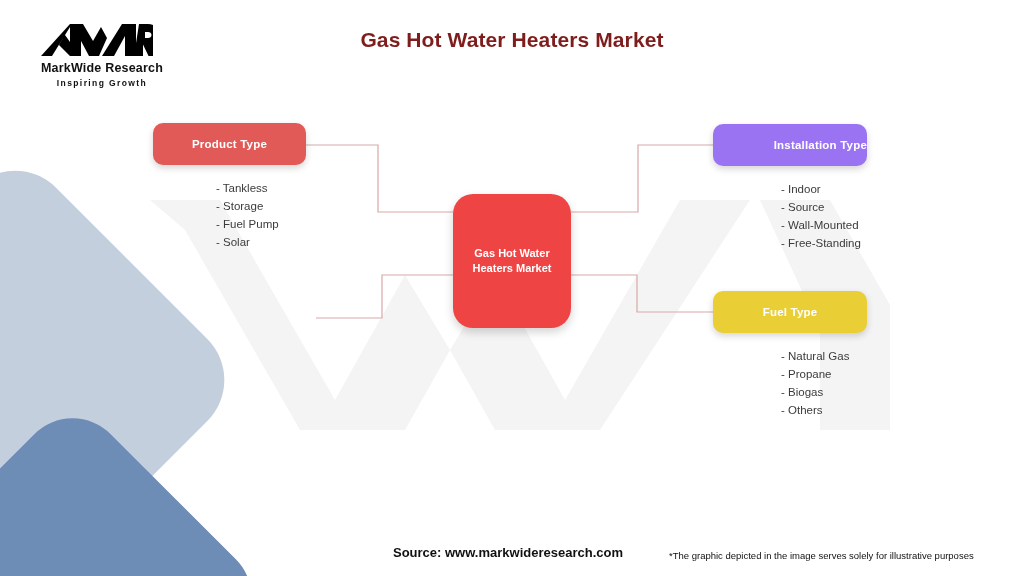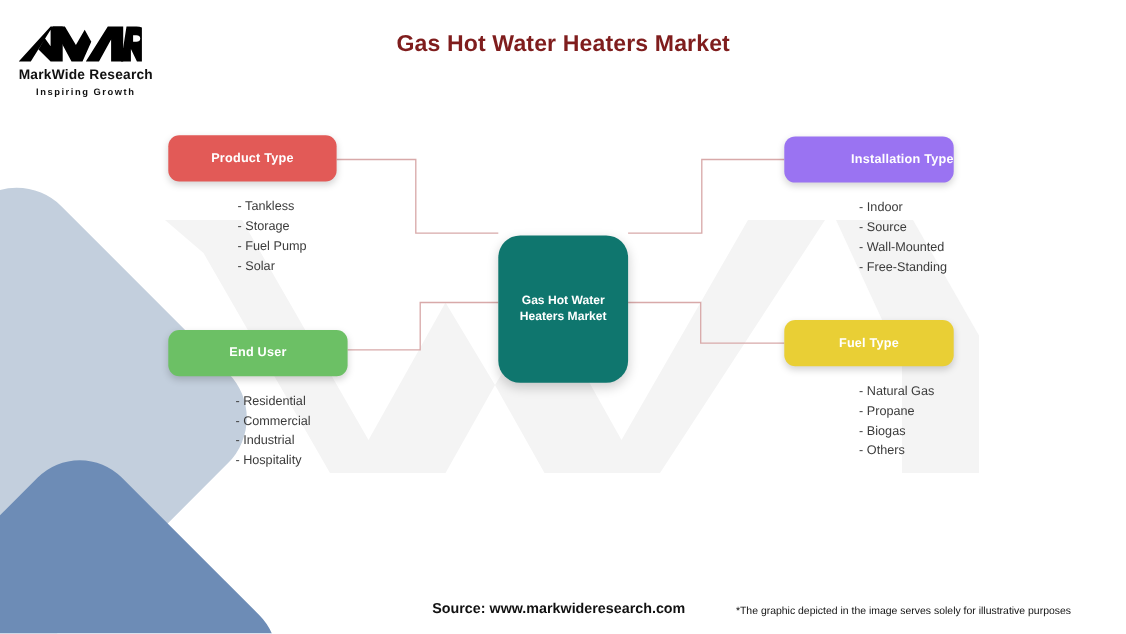--- a/index.html
+++ b/index.html
@@ -47,21 +47,21 @@
     top: 200px;
     width: 740px;
     height: 230px;
     pointer-events: none;
     opacity: 1;
   }
 
   
   .logo {
     position: absolute;
-    left: 8px;
+    left: 32px;
     top: 22px;
     width: 140px;
     height: 70px;
   }
   .logo-mark {
     width: 112px;
     height: 36px;
     display: block;
     margin-left: 9px;
   }
@@ -105,27 +105,26 @@
     pointer-events: none;
   }
 
   
   .hub {
     position: absolute;
     left: 453px;
     top: 194px;
     width: 118px;
     height: 134px;
-    background: #0f766e;
+    background: #ef4444;
     border-radius: 20px;
     box-shadow: 0 4px 10px rgba(0,0,0,0.18);
     display: flex;
     align-items: center;
     justify-content: center;
-    margin-top: 20px;
   }
   .hub-label {
     color: #ffffff;
     font-size: 11px;
     font-weight: bold;
     line-height: 15px;
     text-align: center;
     width: 96px;
   }
 
@@ -253,31 +252,20 @@
       <span class="branch-title">Installation Type</span>
     </div>
     <div class="branch-items">
       <div class="branch-item">- Indoor</div>
       <div class="branch-item">- Source</div>
       <div class="branch-item">- Wall-Mounted</div>
       <div class="branch-item">- Free-Standing</div>
     </div>
   </div>
 
-  <div class="branch" id="branch-end-user">
-    <div class="branch-header">
-      <span class="branch-title">End User</span>
-    </div>
-    <div class="branch-items">
-      <div class="branch-item">- Residential</div>
-      <div class="branch-item">- Commercial</div>
-      <div class="branch-item">- Industrial</div>
-      <div class="branch-item">- Hospitality</div>
-    </div>
-  </div>
 
   <div class="branch" id="branch-fuel-type">
     <div class="branch-header">
       <span class="branch-title">Fuel Type</span>
     </div>
     <div class="branch-items">
       <div class="branch-item">- Natural Gas</div>
       <div class="branch-item">- Propane</div>
       <div class="branch-item">- Biogas</div>
       <div class="branch-item">- Others</div>

